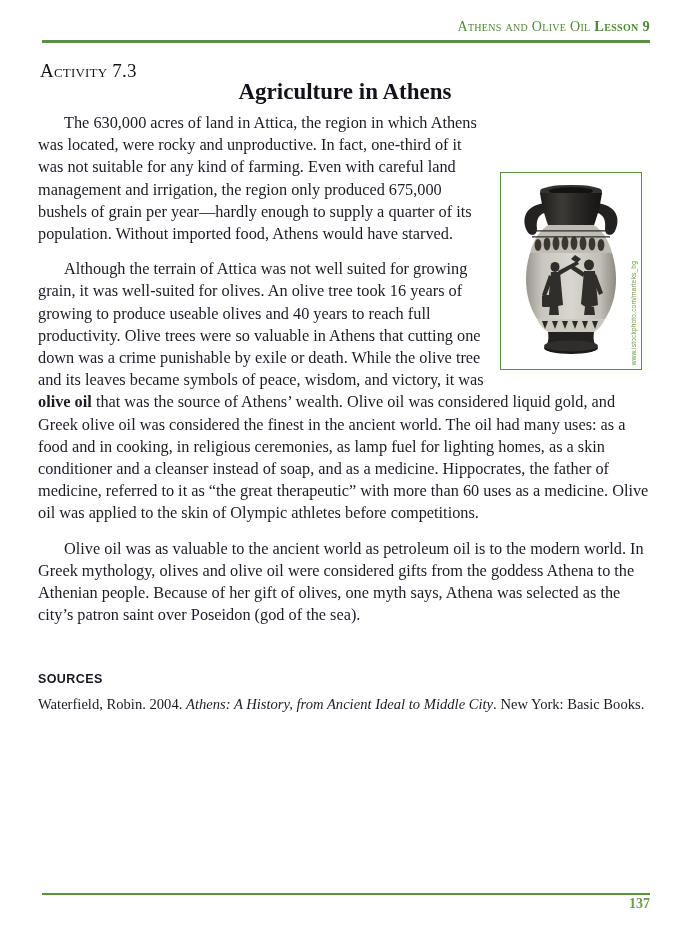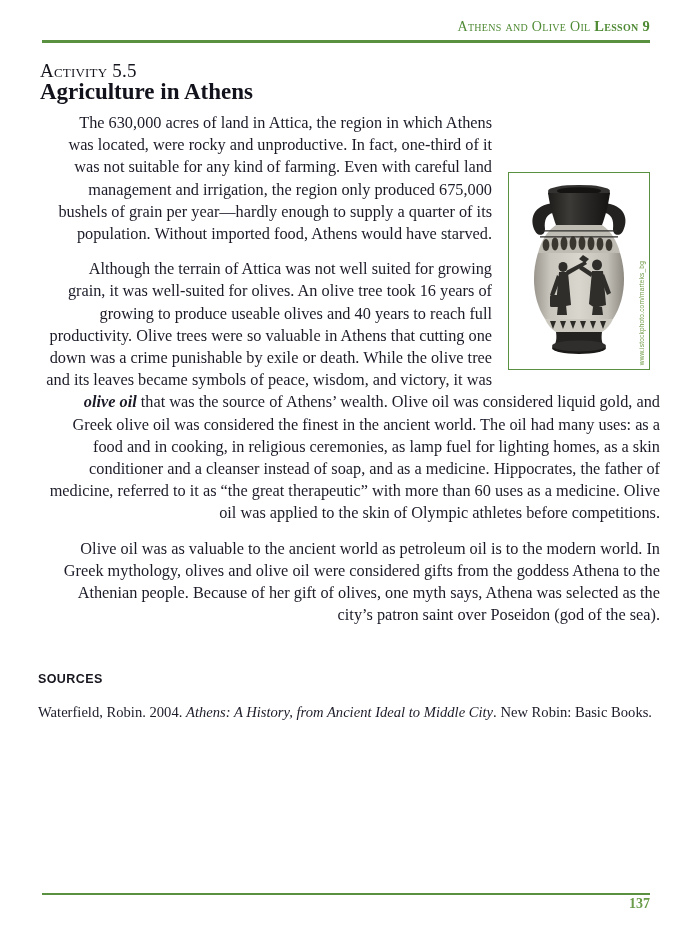--- a/index.html
+++ b/index.html
@@ -74,47 +74,46 @@
     letter-spacing: 0.2px;
     color: #16161f;
   }
 
   
   .page-title {
     position: absolute;
     left: 40px;
     top: 79px;
     width: 610px;
-    text-align: left;
+    text-align: center;
     font-size: 23px;
     font-weight: bold;
     color: #12121c;
   }
 
   
   .body-col {
     position: absolute;
-    left: 46px;
+    left: 38px;
     top: 112px;
     width: 614px;
     font-size: 16.3px;
     line-height: 22.2px;
-    text-align: right;
+    text-align: left;
     color: #1b1b28;
   }
   .body-col p {
     margin: 0 0 13px 0;
     text-indent: 26px;
   }
   .body-col p.last {
     margin-bottom: 12px;
   }
   .body-col b {
     font-weight: bold;
-    font-style: italic;
   }
 
   
   .figure {
     float: right;
     width: 152px;
     margin: 60px 0 8px 16px;
     position: relative;
   }
   .figure-frame {
@@ -152,21 +151,21 @@
     left: 38px;
     top: 672px;
     width: 614px;
   }
   .sources-heading {
     font-family: "Liberation Sans", "DejaVu Sans", sans-serif;
     font-size: 12.5px;
     font-weight: bold;
     letter-spacing: 0.4px;
     color: #16161f;
-    margin-bottom: 17px;
+    margin-bottom: 9px;
   }
   .source-entry {
     font-size: 14.6px;
     line-height: 19.5px;
     margin-bottom: 8px;
     color: #1b1b28;
   }
   .source-entry i {
     font-style: italic;
   }
@@ -201,21 +200,21 @@
 </head>
 <body>
 
 <div class="page">
 
   <div class="running-head">
     <span class="sc">Athens and Olive Oil </span><span class="sc-bold">Lesson 9</span>
   </div>
   <div class="rule-top"></div>
 
-  <div class="activity-label">Activity 5.5</div>
+  <div class="activity-label">Activity 7.3</div>
 
   <div class="page-title">Agriculture in Athens</div>
 
   <div class="body-col">
 
     <div class="figure">
       <div class="figure-frame">
         <div class="vase-wrap">
           <svg width="112" height="178" viewBox="0 0 112 178">
             <defs>
@@ -297,21 +296,21 @@
 
     <p>The 630,000 acres of land in Attica, the region in which Athens was located, were rocky and unproductive. In fact, one-third of it was not suitable for any kind of farming. Even with careful land management and irrigation, the region only produced 675,000 bushels of grain per year—hardly enough to supply a quarter of its population. Without imported food, Athens would have starved.</p>
 
     <p><span>Although the terrain of Attica was not well suited for growing grain, it was well-suited for olives. An olive tree took 16 years of growing to produce useable olives and 40 years to reach full productivity. Olive trees were so valuable in Athens that cutting one down was a crime punishable by exile or death. While the olive tree and its leaves became symbols of peace, wisdom, and victory, it was </span><b>olive oil</b><span> that was the source of Athens’ wealth. Olive oil was considered liquid gold, and Greek olive oil was considered the finest in the ancient world. The oil had many uses: as a food and in cooking, in religious ceremonies, as lamp fuel for lighting homes, as a skin conditioner and a cleanser instead of soap, and as a medicine. Hippocrates, the father of medicine, referred to it as “the great therapeutic” with more than 60 uses as a medicine. Olive oil was applied to the skin of Olympic athletes before competitions.</span></p>
 
     <p class="last">Olive oil was as valuable to the ancient world as petroleum oil is to the modern world. In Greek mythology, olives and olive oil were considered gifts from the goddess Athena to the Athenian people. Because of her gift of olives, one myth says, Athena was selected as the city’s patron saint over Poseidon (god of the sea).</p>
   </div>
 
   <div class="sources">
     <div class="sources-heading">SOURCES</div>
-    <div class="source-entry"><span>Waterfield, Robin. 2004. </span><i>Athens: A History, from Ancient Ideal to Middle City</i><span>. New Robin: Basic Books.</span></div>
+    <div class="source-entry"><span>Waterfield, Robin. 2004. </span><i>Athens: A History, from Ancient Ideal to Middle City</i><span>. New York: Basic Books.</span></div>
   </div>
 
   <div class="rule-bottom"></div>
   <div class="footer">
     <div class="footer-page">137</div>
   </div>
 
 </div>
 
 </body></html>

